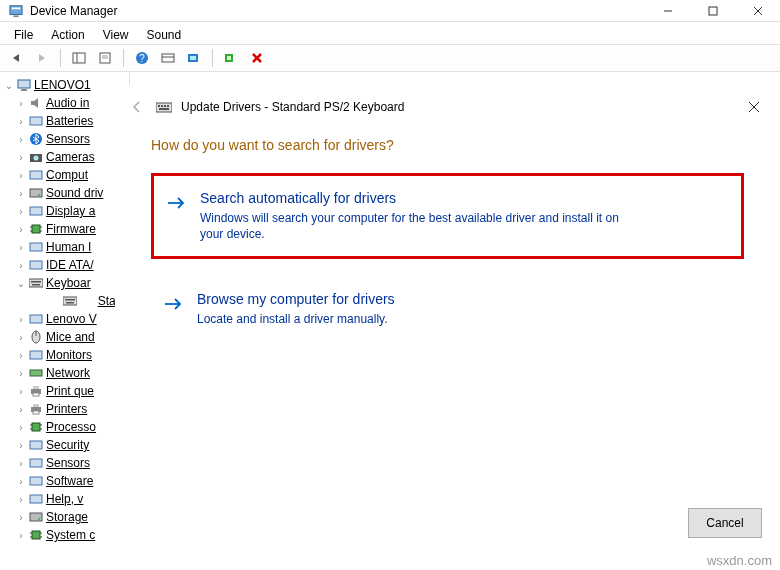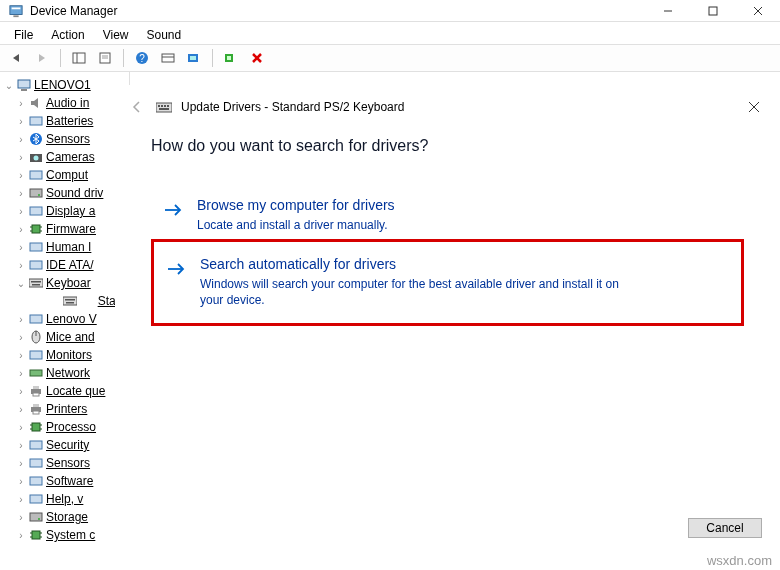--- a/index.html
+++ b/index.html
@@ -48,31 +48,31 @@
   .dialog {
     position:absolute; top:85px; left:115px; right:0; bottom:18px;
     background:#fff;
   }
   .dlg-header { display:flex; align-items:center; padding:8px 12px 6px 10px; }
   .dlg-back { width:24px; height:24px; display:flex; align-items:center; justify-content:center; color:#888; margin-right:6px;}
   .dlg-title-icon { width:18px; height:18px; margin-right:8px; display:inline-flex; align-items:center; justify-content:center;}
   .dlg-title { font-size:12px; }
   .dlg-close { margin-left:auto; width:28px; height:28px; display:flex; align-items:center; justify-content:center; }
   .dlg-body { padding:6px 36px 10px 36px; }
-  .dlg-heading { color:#0f172a; font-size:16px; margin-bottom:28px; margin-top:4px; }
+  .dlg-heading { color:#a16207; font-size:14px; margin-bottom:28px; margin-top:4px; }
   .option {
     display:flex; padding:14px 12px 14px 10px; gap:12px;
   }
   .option.highlight { border:3px solid #d60000; margin-bottom:18px; margin-top:-8px;}
   .opt-arrow { color:#0066cc; flex:0 0 24px; display:flex; align-items:flex-start; justify-content:center; padding-top:4px;}
   .opt-title { color:#003399; font-size:14px; margin-bottom:4px; }
   .opt-desc { color:#003399; font-size:12px; line-height:1.35; max-width:420px;}
   .dlg-footer { position:absolute; right:18px; bottom:14px; }
   .btn {
-    min-width:74px; height:20px; border:1px solid #adadad; background:#e1e1e1;
+    min-width:74px; height:30px; border:1px solid #adadad; background:#e1e1e1;
     font-size:12px; padding:0 12px; cursor:default;
   }
   .watermark { position:absolute; right:8px; bottom:2px; font-size:13px; color:#999; }
 </style>
 </head>
 <body>
 
 <div class="titlebar">
   <span class="app-icon">
     <svg width="14" height="14" viewBox="0 0 16 16">
@@ -339,21 +339,21 @@
         </div>
         <div class="tree-item">
           <span class="exp">›</span>
           <span class="dev-icon">
             <svg width="14" height="12">
               <rect x="2" y="4" width="10" height="5" fill="#888"></rect>
               <rect x="4" y="1" width="6" height="3" fill="#ccc"></rect>
               <rect x="4" y="8" width="6" height="3" fill="#fff" stroke="#888"></rect>
             </svg>
           </span>
-          <span class="label">Locate que</span>
+          <span class="label">Print que</span>
         </div>
         <div class="tree-item">
           <span class="exp">›</span>
           <span class="dev-icon">
             <svg width="14" height="12">
               <rect x="2" y="4" width="10" height="5" fill="#888"></rect>
               <rect x="4" y="1" width="6" height="3" fill="#ccc"></rect>
               <rect x="4" y="8" width="6" height="3" fill="#fff" stroke="#888"></rect>
             </svg>
           </span>
@@ -457,45 +457,45 @@
       <svg width="12" height="12">
           <line x1="1" y1="1" x2="11" y2="11" stroke="#333"></line>
           <line x1="11" y1="1" x2="1" y2="11" stroke="#333"></line>
         </svg>
     </div>
   </div>
 
   <div class="dlg-body">
     <div class="dlg-heading">How do you want to search for drivers?</div>
 
+    <div class="option highlight">
+      <div class="opt-arrow">
+        <svg width="20" height="18">
+            <line x1="2" y1="9" x2="16" y2="9" stroke="#0066cc" stroke-width="1.8"></line>
+            <path d="M12 4 L17 9 L12 14" fill="none" stroke="#0066cc" stroke-width="1.8"></path>
+          </svg>
+      </div>
+      <div>
+        <div class="opt-title">Search automatically for drivers</div>
+        <div class="opt-desc">Windows will search your computer for the best available driver and install it on your device.</div>
+      </div>
+    </div>
+
     <div class="option">
       <div class="opt-arrow">
         <svg width="20" height="18">
             <line x1="2" y1="9" x2="16" y2="9" stroke="#0066cc" stroke-width="1.8"></line>
             <path d="M12 4 L17 9 L12 14" fill="none" stroke="#0066cc" stroke-width="1.8"></path>
           </svg>
       </div>
       <div>
         <div class="opt-title">Browse my computer for drivers</div>
         <div class="opt-desc">Locate and install a driver manually.</div>
       </div>
     </div>
-
-    <div class="option highlight">
-      <div class="opt-arrow">
-        <svg width="20" height="18">
-            <line x1="2" y1="9" x2="16" y2="9" stroke="#0066cc" stroke-width="1.8"></line>
-            <path d="M12 4 L17 9 L12 14" fill="none" stroke="#0066cc" stroke-width="1.8"></path>
-          </svg>
-      </div>
-      <div>
-        <div class="opt-title">Search automatically for drivers</div>
-        <div class="opt-desc">Windows will search your computer for the best available driver and install it on your device.</div>
-      </div>
-    </div>
   </div>
 
   <div class="dlg-footer">
     <button class="btn">Cancel</button>
   </div>
 </div>
 
 <div class="watermark">wsxdn.com</div>
 
 </body></html>

